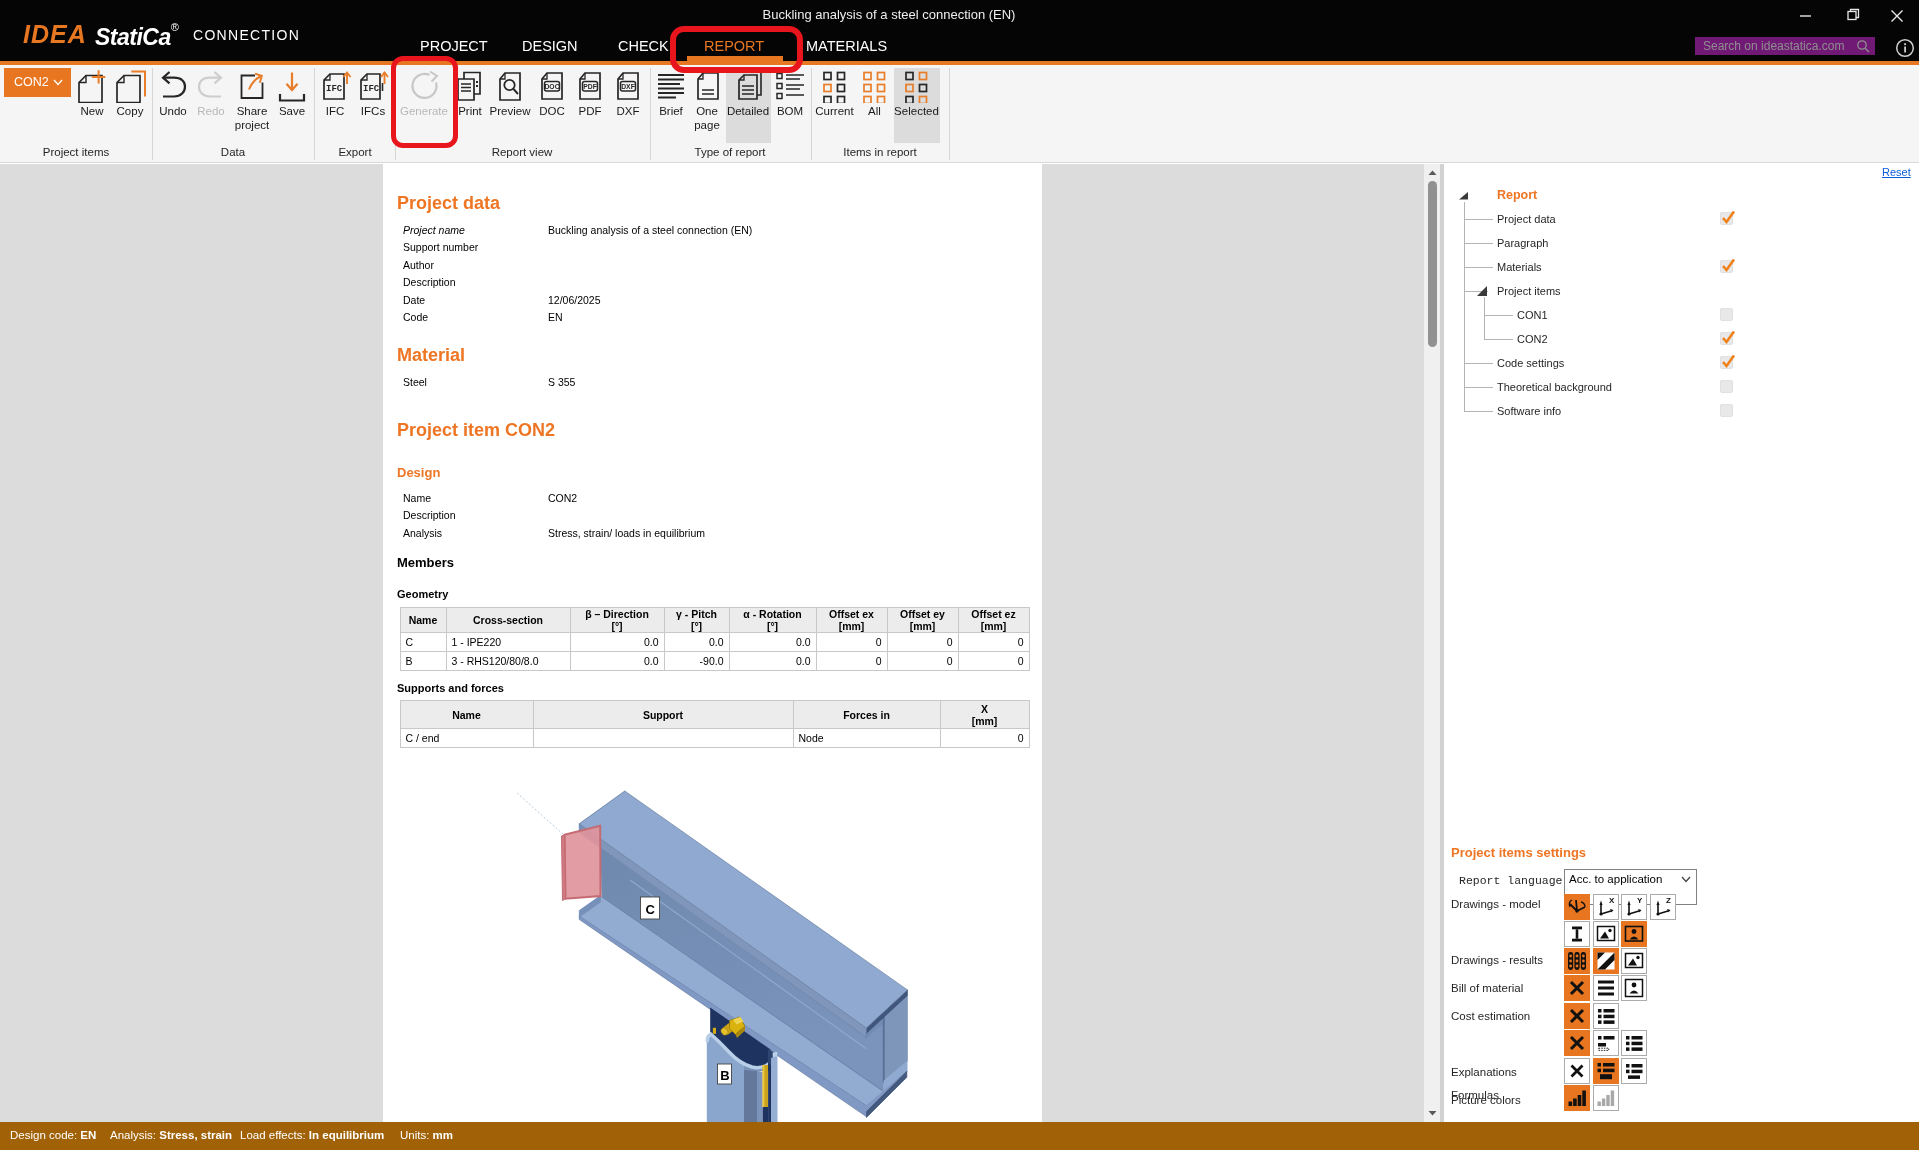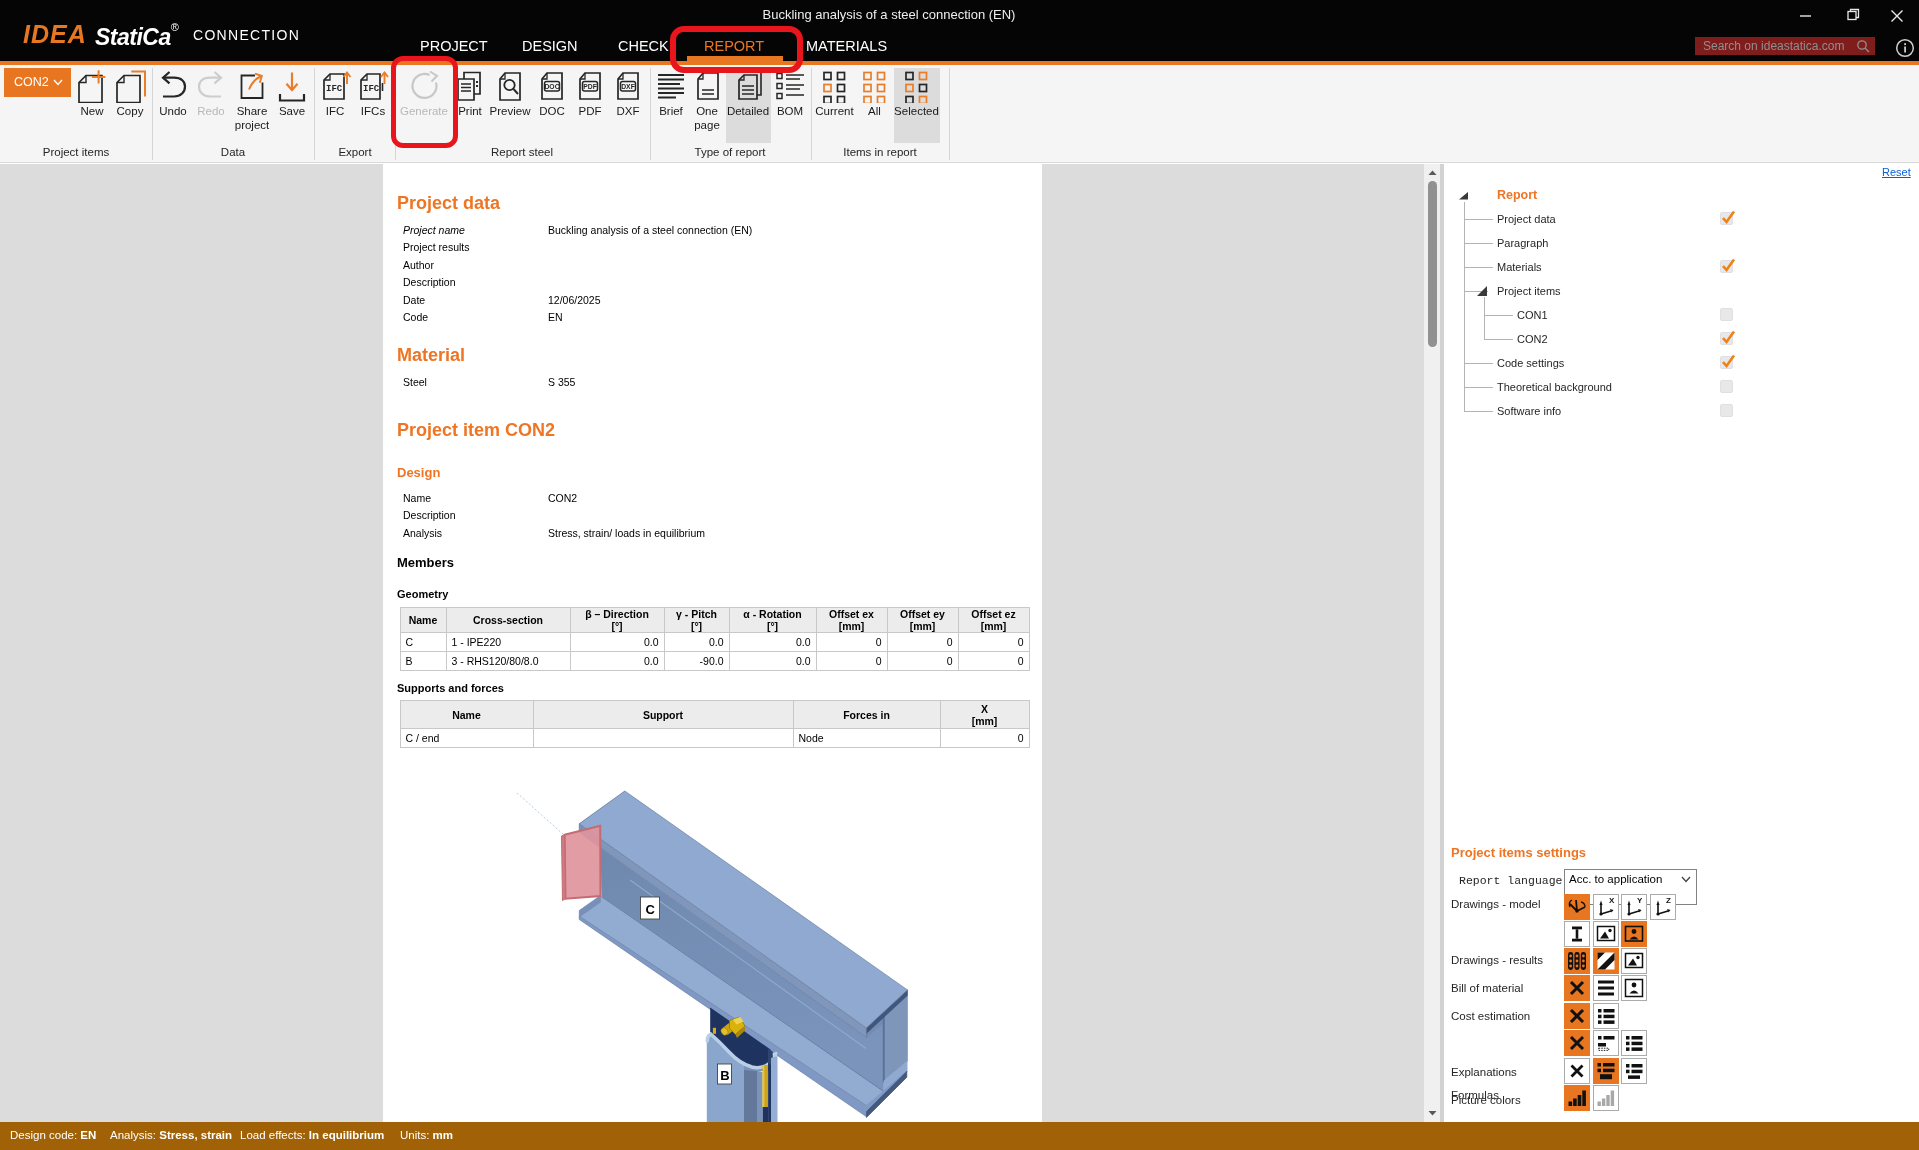--- a/index.html
+++ b/index.html
@@ -76,21 +76,21 @@
   <div class="menuitem" style="left:704px; color:#e87722;">REPORT</div>
   <div class="menuitem" style="left:806px;">MATERIALS</div>
 
   <svg class="abs" style="left:1790px; top:5px;" width="120" height="22" viewBox="0 0 120 22">
     <line x1="10" y1="11" x2="21" y2="11" stroke="#e8e8e8" stroke-width="1.4"></line>
     <rect x="58" y="6.5" width="8" height="8" fill="none" stroke="#e8e8e8" stroke-width="1.3"></rect>
     <path d="M60.5 6.5 V4.5 H68.5 V12.5 H66" fill="none" stroke="#e8e8e8" stroke-width="1.3"></path>
     <path d="M101.5 5.5 L112.5 16.5 M112.5 5.5 L101.5 16.5" stroke="#e8e8e8" stroke-width="1.4"></path>
   </svg>
 
-  <div class="abs" style="left:1695px; top:37px; width:180px; height:18px; background:#7f1d1d;">
+  <div class="abs" style="left:1695px; top:37px; width:180px; height:18px; background:#701a75;">
     <span style="position:absolute; left:8px; top:2px; font-size:12px; color:#8f8f8f;">Search on ideastatica.com</span>
     <svg style="position:absolute; right:5px; top:2px;" width="14" height="14" viewBox="0 0 14 14">
         <circle cx="6" cy="6" r="4.2" fill="none" stroke="#8f8f8f" stroke-width="1.3"></circle>
         <line x1="9.2" y1="9.2" x2="13" y2="13" stroke="#8f8f8f" stroke-width="1.3"></line>
       </svg>
   </div>
 
   <svg class="abs" style="left:1895px; top:38px;" width="20" height="20" viewBox="0 0 20 20">
       <circle cx="10" cy="10" r="8.3" fill="none" stroke="#cdcdcd" stroke-width="1.5"></circle>
       <rect x="9.2" y="8.5" width="1.8" height="6" fill="#cdcdcd"></rect>
@@ -100,21 +100,21 @@
   <div id="ribbon">
     <div class="gsep" style="left:152px;"></div>
     <div class="gsep" style="left:314px;"></div>
     <div class="gsep" style="left:395px;"></div>
     <div class="gsep" style="left:650px;"></div>
     <div class="gsep" style="left:811px;"></div>
     <div class="gsep" style="left:949px;"></div>
     <div class="glabel" style="left:16px; width:120px;">Project items</div>
     <div class="glabel" style="left:173px; width:120px;">Data</div>
     <div class="glabel" style="left:295px; width:120px;">Export</div>
-    <div class="glabel" style="left:462px; width:120px;">Report steel</div>
+    <div class="glabel" style="left:462px; width:120px;">Report view</div>
     <div class="glabel" style="left:670px; width:120px;">Type of report</div>
     <div class="glabel" style="left:817px; width:126px;">Items in report</div>
     <div class="selbg" style="left:726px; width:45px;"></div>
     <div class="selbg" style="left:894px; width:46px;"></div>
     <div id="con2btn">
         <span>CON2</span>
       <svg style="position:absolute; right:8px; top:11px;" width="10" height="7" viewBox="0 0 10 7">
           <path d="M1 1 L5 5.5 L9 1" fill="none" stroke="#fff" stroke-width="1.4"></path>
         </svg>
     </div>
@@ -272,21 +272,21 @@
 
   <div class="redrect" style="left:670px; top:26px; width:133px; height:47px;"></div>
   <div class="redrect" style="left:391px; top:56px; width:67px; height:92px; border-width:5px; border-radius:12px;"></div>
 
   <div id="content">
     <div id="page">
 
       <div class="h1" style="left:14px; top:29px;">Project data</div>
       <div class="lbl" style="left:20px; top:60px;font-style:italic;">Project name</div>
       <div class="lbl" style="left:165px; top:60px;">Buckling analysis of a steel connection (EN)</div>
-      <div class="lbl" style="left:20px; top:77px;">Project results</div>
+      <div class="lbl" style="left:20px; top:77px;">Support number</div>
       <div class="lbl" style="left:20px; top:95px;">Author</div>
       <div class="lbl" style="left:20px; top:112px;">Description</div>
       <div class="lbl" style="left:20px; top:130px;">Date</div>
       <div class="lbl" style="left:165px; top:130px;">12/06/2025</div>
       <div class="lbl" style="left:20px; top:147px;">Code</div>
       <div class="lbl" style="left:165px; top:147px;">EN</div>
       <div class="h1" style="left:14px; top:181px;">Material</div>
       <div class="lbl" style="left:20px; top:212px;">Steel</div>
       <div class="lbl" style="left:165px; top:212px;">S 355</div>
       <div class="h1" style="left:14px; top:256px;">Project item CON2</div>

